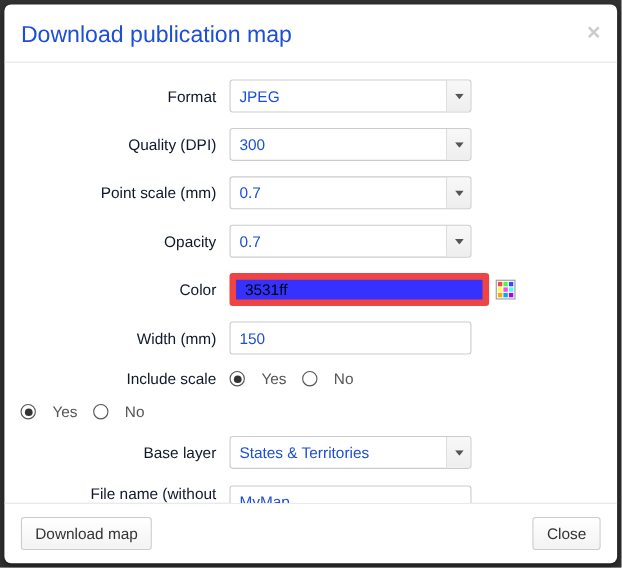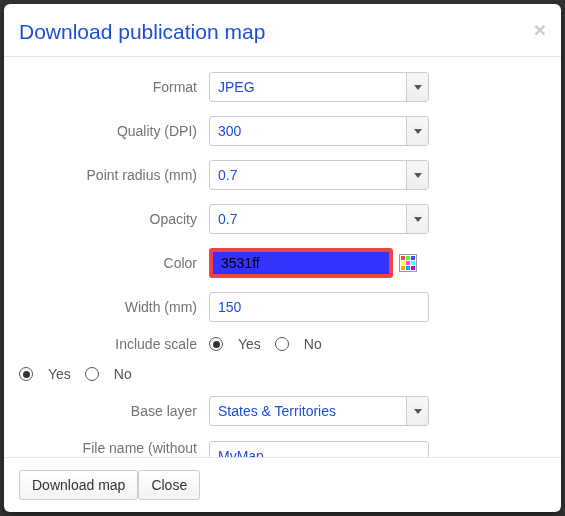--- a/index.html
+++ b/index.html
@@ -52,21 +52,21 @@
 }
 .form-row {
   display: flex;
   align-items: center;
   margin-bottom: 14px;
 }
 .form-label {
   width: 190px;
   text-align: right;
   padding-right: 12px;
-  color: #737373;
+  color: #0f172a;
   font-size: 14px;
 }
 .form-control {
   flex: 1;
   min-width: 0;
 }
 .select-wrap, .text-input {
   width: 220px;
   height: 30px;
   border: 1px solid #ccc;
@@ -94,23 +94,23 @@
   align-items: center;
   justify-content: center;
   border-radius: 0 2px 2px 0;
 }
 .select-arrow svg { width: 8px; height: 5px; }
 .color-row .form-control {
   display: flex;
   align-items: center;
 }
 .color-input {
-  width: 184px;
+  width: 236px;
   height: 30px;
-  border: 4px solid #ef4444;
+  border: 6px solid #ef4444;
   border-radius: 3px;
   background: #3531ff;
   color: #000;
   font-size: 14px;
   padding: 4px 8px;
   font-family: inherit;
 }
 .color-picker-icon {
   width: 18px;
   height: 18px;
@@ -149,20 +149,21 @@
   content: "";
   width: 7px;
   height: 7px;
   background: #333;
   border-radius: 50%;
 }
 .modal-footer {
   padding: 12px 15px;
   border-top: 1px solid #e5e5e5;
   display: flex;
+  justify-content: space-between;
 }
 .btn {
   padding: 6px 12px;
   font-size: 14px;
   border: 1px solid #ccc;
   border-radius: 3px;
   background: linear-gradient(#fff, #f3f3f3);
   color: #333;
   cursor: pointer;
   font-family: inherit;
@@ -201,21 +202,21 @@
           <span class="select-arrow">
               <svg viewBox="0 0 8 5">
                 <path d="M0 0 L4 5 L8 0 Z" fill="#555"></path>
               </svg>
             </span>
         </div>
       </div>
     </div>
 
     <div class="form-row">
-      <div class="form-label">Point radius (mm)</div>
+      <div class="form-label">Point scale (mm)</div>
       <div class="form-control">
         <div class="select-wrap">
           <span class="select-text">0.7</span>
           <span class="select-arrow">
               <svg viewBox="0 0 8 5">
                 <path d="M0 0 L4 5 L8 0 Z" fill="#555"></path>
               </svg>
             </span>
         </div>
       </div>

